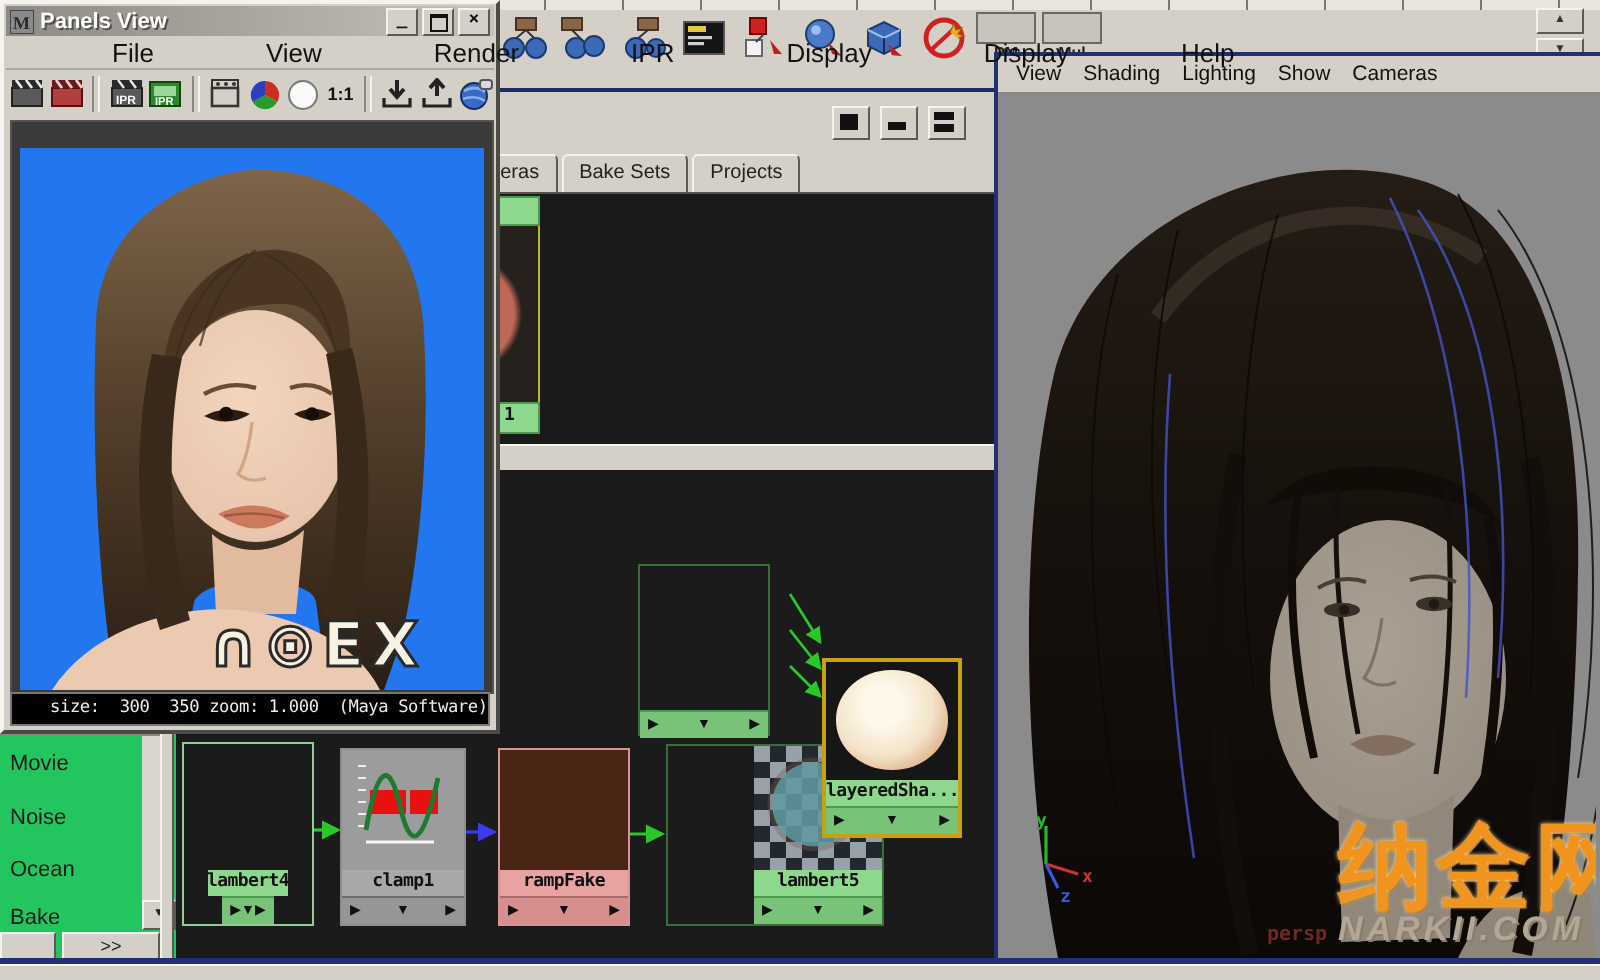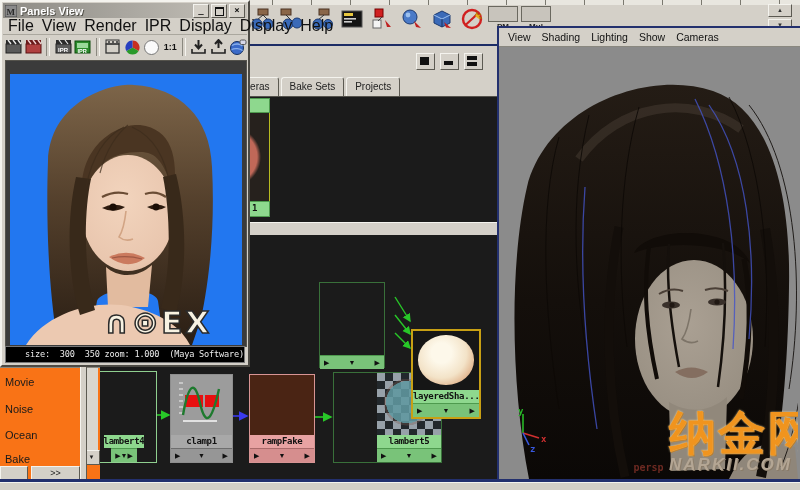--- a/index.html
+++ b/index.html
@@ -72,21 +72,21 @@
   .sw-layered::after{content:"";position:absolute;left:8%;top:7%;width:84%;height:84%;border-radius:50%;
       background:radial-gradient(circle at 42% 36%, #fdf8ea 0 22%, #f3e3c8 55%, #d99f72 88%, #8a4f33 100%);}
   .sw-ramp{background:linear-gradient(180deg,#53281664%,#3f1d0e);background-color:#4a2414;}
   .sw-checker{background-image:
       radial-gradient(circle at 47% 47%, rgba(96,152,160,.88) 0 44%, rgba(120,90,80,.35) 45% 49%, rgba(0,0,0,0) 50%),
       repeating-conic-gradient(#22282c 0% 25%, #97a1a9 0% 50%);
       background-size:auto,16px 16px;background-color:#22282c;}
   .sw-clamp{background:#9c9c9c;}
 
   
-  #create-bar{left:0;top:367px;width:100px;height:112px;background:#f97316;border-top:1px solid #8a887f;}
+  #create-bar{left:0;top:367px;width:88px;height:112px;background:#22c55e;border-top:1px solid #8a887f;}
   .cb-item{position:absolute;left:5px;font-size:11px;color:#1a1a1a;}
   #cb-scroll{position:absolute;right:2px;top:0;width:15px;height:97px;background:#d9d6cf;}
   #cb-scroll .down{position:absolute;left:0;bottom:0;width:15px;height:13px;background:#d4d0c8;
      font-size:6px;text-align:center;line-height:12px;color:#222;}
   #cb-buttons{position:absolute;left:0;bottom:0;width:80px;height:14px;display:flex;gap:3px;}
   #cb-buttons .b1{width:26px;height:13px;background:#d4d0c8;}
   #cb-buttons .b2{flex:1;height:13px;background:#d4d0c8;font-size:9px;line-height:12px;text-align:center;color:#222;}
   #cb-divider{left:80px;top:367px;width:5px;height:112px;background:#d4d0c8;border-left:1px solid #f4f3ee;border-right:1px solid #5c5a52;}
 
   
@@ -110,21 +110,21 @@
       border-right:2px solid #4c4a44;border-bottom:2px solid #4c4a44;box-sizing:border-box;}
   #rv-titlebar{position:absolute;left:1px;top:1px;width:244px;height:15px;
       background:linear-gradient(90deg,#8d8b85,#c6c2ba);display:flex;align-items:center;}
   #rv-title{font-size:11px;font-weight:bold;color:#fff;text-shadow:1px 1px 0 #55534c;margin-left:3px;flex:1;white-space:nowrap;}
   .tb-btn{width:14px;height:12px;background:#d4d0c8;margin-right:2px;font:bold 9px "DejaVu Sans Mono",monospace;
       color:#111;text-align:center;line-height:10px;}
   .tb-btn .maxbox{display:inline-block;width:7px;height:6px;border:1px solid #111;border-top-width:2px;margin-top:2px;}
   #rv-sysicon{width:12px;height:12px;margin-left:2px;}
   #rv-menubar{position:absolute;left:1px;top:17px;width:244px;height:14px;background:#d4d0c8;
       display:flex;gap:8px;align-items:center;padding-left:5px;box-sizing:border-box;}
-  #rv-menubar span{font-size:16px;color:#111;}
+  #rv-menubar span{font-size:13px;color:#111;margin-left:48px;}
   #rv-toolbar{position:absolute;left:1px;top:32px;width:244px;height:25px;background:#d4d0c8;
       display:flex;align-items:center;gap:2px;padding-left:2px;box-sizing:border-box;border-top:1px solid #aaa79e;}
   .rv-ico{width:19px;height:20px;display:flex;align-items:center;justify-content:center;}
   .rv-sep{width:2px;height:18px;border-left:1px solid #8a887f;border-right:1px solid #f4f3ee;margin:0 2px;}
   #real-size{font:bold 9px "Liberation Sans",sans-serif;color:#111;width:16px;text-align:center;}
   #rv-image{position:absolute;left:3px;top:58px;width:240px;height:285px;background:#3b3b3b;overflow:hidden;
       border:1px solid #55534c;}
   #rv-status{position:absolute;left:3px;top:344px;width:240px;height:17px;background:#000;
       border:1px solid #777;box-sizing:border-box;}
   #rv-status span{font:8.6px "DejaVu Sans Mono",monospace;color:#ececec;line-height:15px;padding-left:19px;

